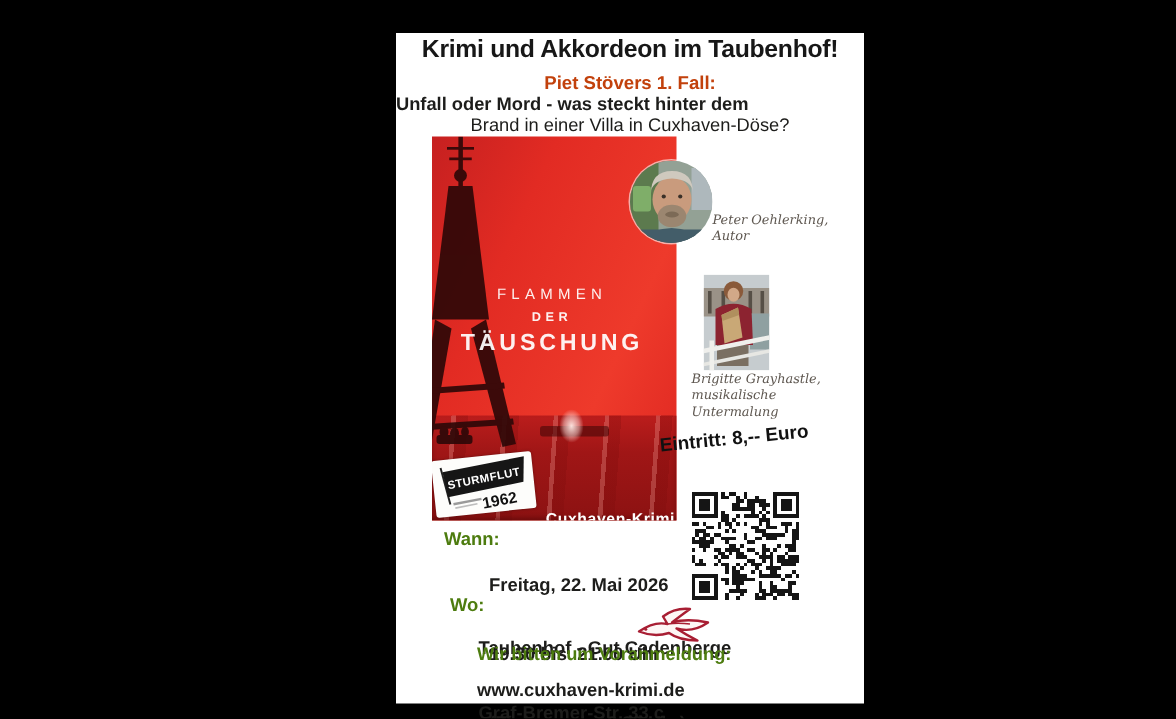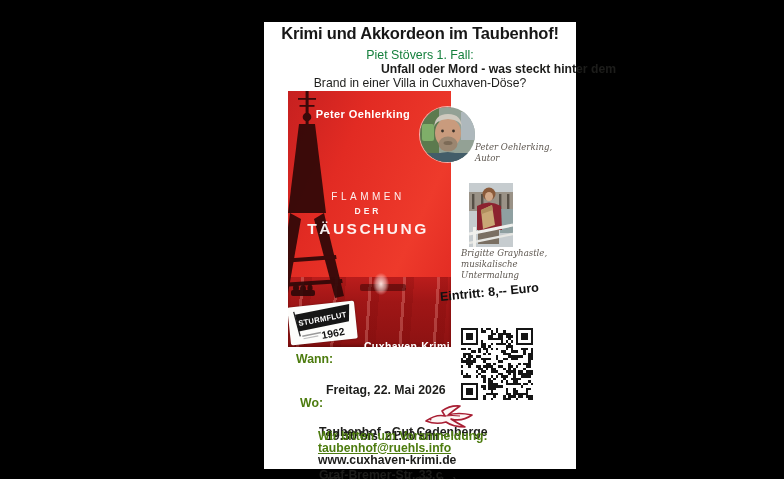--- a/index.html
+++ b/index.html
@@ -4,23 +4,23 @@
 <style>
   html,body{margin:0;padding:0;background:#000;}
   .stage{position:relative;width:784px;height:479px;background:#000;overflow:hidden;
          font-family:"Liberation Sans","DejaVu Sans",sans-serif;}
   .flyer{position:absolute;left:264px;top:22px;width:312px;height:447px;background:#fff;}
 
   
   .flyer-title{position:absolute;top:2px;left:0;width:100%;text-align:center;
       font-size:16.5px;font-weight:700;color:#171717;letter-spacing:-0.2px;}
   .sub1{position:absolute;top:26px;left:0;width:100%;text-align:center;
-      font-size:12.4px;font-weight:400;color:#15803d;}
-  .sub2{position:absolute;top:40px;left:0;width:100%;text-align:right;
-      font-size:12.2px;font-weight:700;color:#1d1d1b;padding-left:40px;}
+      font-size:12.4px;font-weight:700;color:#c2410c;}
+  .sub2{position:absolute;top:40px;left:0;width:100%;text-align:left;
+      font-size:12.2px;font-weight:700;color:#1d1d1b;}
   .sub3{position:absolute;top:53.5px;left:0;width:100%;text-align:center;
       font-size:12.2px;font-weight:400;color:#1d1d1b;}
 
   
   .cover{position:absolute;left:24px;top:69px;width:163px;height:256px;overflow:hidden;
       background:linear-gradient(115deg,#c62020 0%,#e22b23 30%,#ee3a2b 68%,#dd2520 100%);}
   .cover .sea{position:absolute;left:0;bottom:0;width:100%;height:70px;
       background:
         repeating-linear-gradient(94deg, rgba(255,185,175,0) 0 13px, rgba(255,190,180,0.25) 13px 16px, rgba(120,10,10,0.25) 16px 24px, rgba(255,185,175,0) 24px 34px),
         linear-gradient(180deg,#bb1d1c 0%,#a01616 35%,#8c1212 100%);
@@ -94,21 +94,20 @@
           <polygon points="36,122 56,205 47,207 26,128"></polygon>
           <polygon points="-6,168 48,164 48.6,168 -6,172"></polygon>
           <polygon points="-8,192 54,188 54.6,192 -8,196"></polygon>
           <ellipse cx="8" cy="197" rx="3" ry="4"></ellipse>
           <ellipse cx="15" cy="198" rx="3" ry="4"></ellipse>
           <ellipse cx="22" cy="197" rx="2.6" ry="3.6"></ellipse>
           <rect x="3" y="199" width="24" height="6" rx="2"></rect>
         </g>
       </svg>
 
-      <div class="cover-author">Peter Oehlerking</div>
       <div class="cover-title">
         <div class="ct1">FLAMMEN</div>
         <div class="ct2">DER</div>
         <div class="ct3">TÄUSCHUNG</div>
       </div>
       <div class="cover-series">Cuxhaven-Krimi</div>
 
       <div class="badge">
         <svg width="67" height="38" viewBox="0 0 67 38">
           <line x1="6" y1="5" x2="10" y2="30" stroke="#222" stroke-width="1.3"></line>
@@ -483,16 +482,15 @@
       
     </div>
 
     <svg class="dove" width="56" height="30" viewBox="0 0 56 30">
       <path d="M4 19 Q14 12 23 14 L20 9 Q28 3 38 4 Q31 9 26 13 Q36 10 50 13 Q40 20 29 17 Q35 21 43 25 Q31 25 24 20 Q14 23 4 19 Z" fill="#fdf6f5" stroke="#a81e33" stroke-width="1.6" stroke-linejoin="round"></path>
       <path d="M23 14 Q30 13 38 14" stroke="#a81e33" stroke-width="1.1" fill="none"></path>
       <circle cx="8.5" cy="17.5" r="1" fill="#a81e33"></circle>
     </svg>
 
     <div class="note red">Wir bitten um Voranmeldung:</div>
-    <div class="email red">taubenhof@ruehls.info</div>
     <div class="website">www.cuxhaven-krimi.de</div>
   </div>
 </div>
 
 </body></html>

